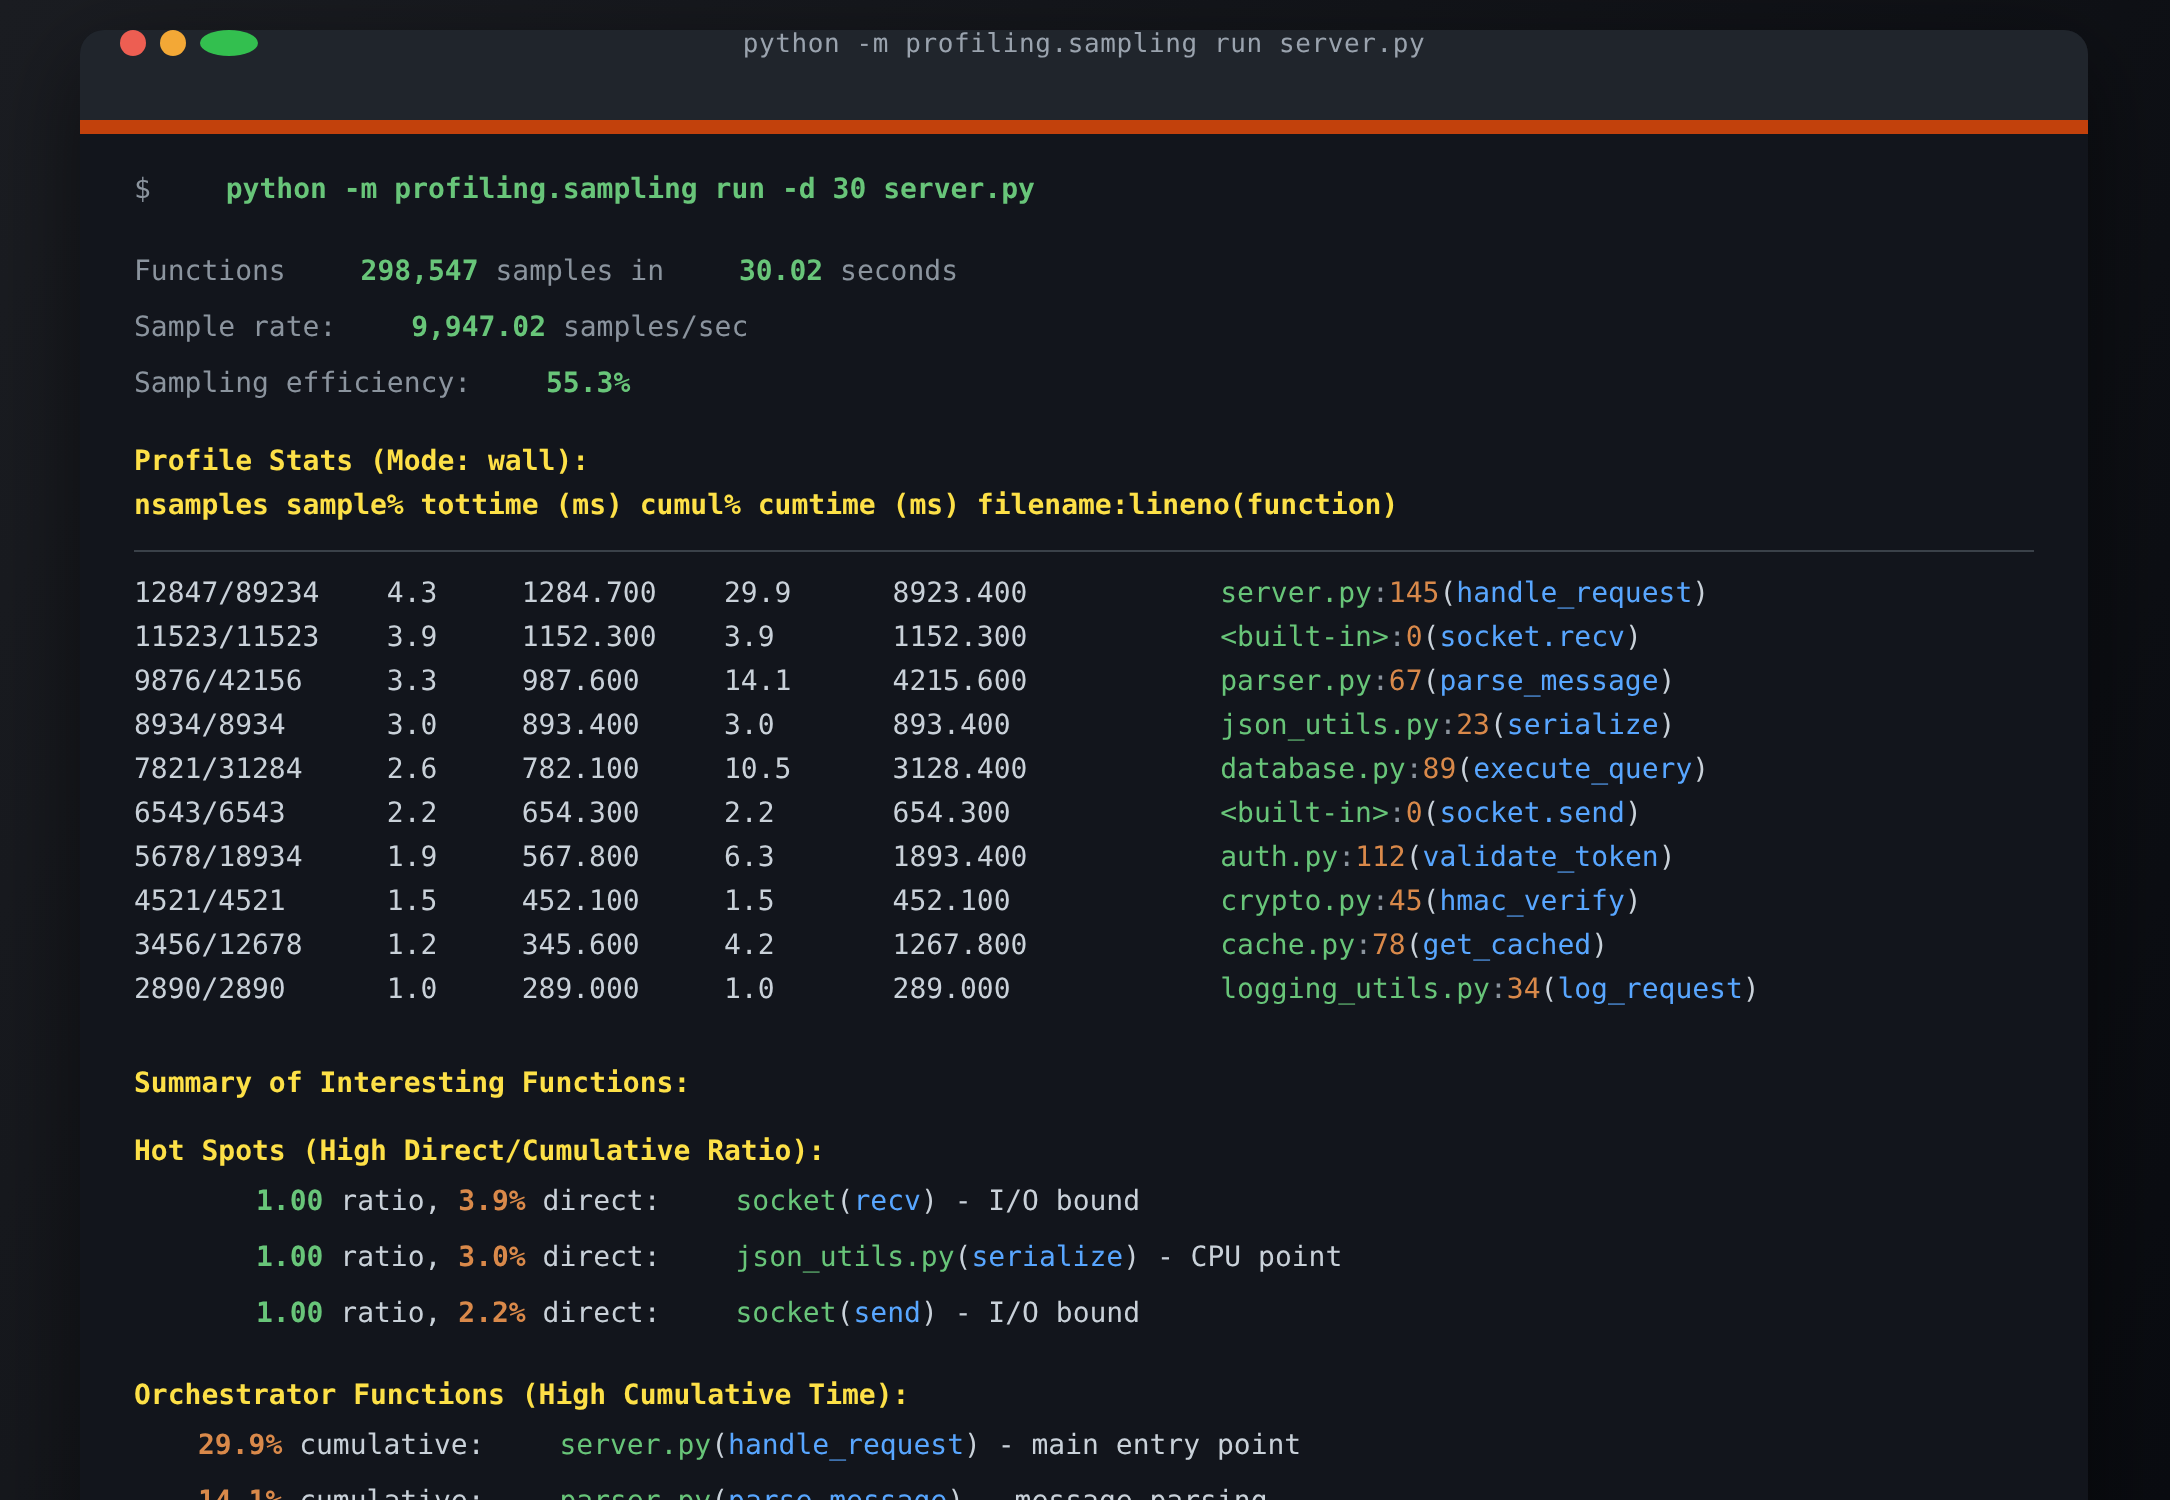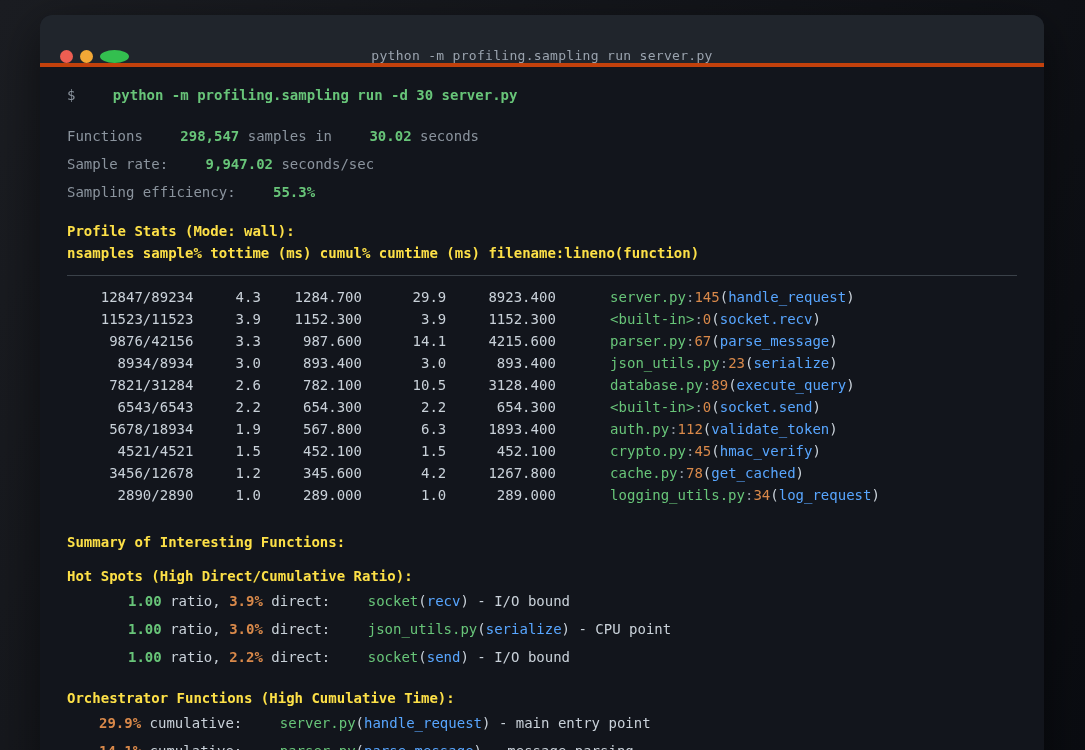--- a/index.html
+++ b/index.html
@@ -7,22 +7,22 @@
   body {
     background: linear-gradient(120deg, #1b1d22 0%, #14161b 40%, #0a0c11 100%);
     font-family: "DejaVu Sans Mono", monospace;
   }
   .window {
     position:absolute; left:40px; top:15px; width:1004px; height:790px;
     background:#12151c; border-radius:12px 12px 0 0;
     box-shadow:0 14px 48px rgba(0,0,0,0.5);
   }
   .titlebar {
-    height:52px; background:#20252c; border-bottom:4px solid #c2410c;
-    border-radius:12px 12px 0 0; display:flex; align-items:flex-end;
+    height:52px; background:#20252c; border-bottom:7px solid #c2410c;
+    border-radius:12px 12px 0 0; display:flex; align-items:flex-start;
     padding:0 20px; position:relative;
   }
   .dots { display:flex; gap:7px; z-index:2; }
   .dot { width:13px; height:13px; border-radius:50%; display:inline-block; cursor:pointer; }
   .dot.red   { background:#ed5e52; }
   .dot.yellow{ background:#f3a836; }
   .dot.green { background:#33bf4f; }
   .title {
     position:absolute; left:0; right:0; text-align:center;
     color:#9aa3ae; font-size:13px; letter-spacing:0.3px; pointer-events:none;
@@ -35,21 +35,21 @@
   .bright { color:#c9d1d9; }
   .green  { color:#68c579;padding-left:29px; }
   .blue   { color:#58a6ff; }
   .orange { color:#d9894a; }
   .bold   { font-weight:bold; }
   .heading { color:#fde047; font-weight:bold; height:22px; line-height:22px; white-space:nowrap; }
   .mr { margin-right:1ch; }
   .stats-title { margin-top:14px; }
   .divider { border-top:1px solid #3a4149; margin:11px 0 10px 0; height:0; }
   .row { height:22px; line-height:22px; white-space:nowrap; }
-  .c  { display:inline-block; text-align:right; }
+  .c  { display:inline-block; }
   .c1 { width:15ch; } .c2 { width:8ch; } .c3 { width:12ch; }
   .c4 { width:10ch; } .c5 { width:13ch; }
   .loc { margin-left:3ch; }
   .summary-title { margin-top:25px; }
   .sub-title { margin-top:12px; }
   .items .line { height:28px; line-height:28px;margin-left:32px; }
   .orch-title { margin-top:16px; }
 </style>
 </head>
 <body>
@@ -63,21 +63,21 @@
     </div>
     <div class="title">python -m profiling.sampling run server.py</div>
   </div>
 
   <div class="content">
 
     <div class="line cmd"><span class="muted mr">$</span><span class="green bold">python -m profiling.sampling run -d 30 server.py</span></div>
 
     <div class="meta">
       <div class="line"><span class="muted mr">Functions</span><span class="green bold mr">298,547</span><span class="muted mr">samples in</span><span class="green bold mr">30.02</span><span class="muted">seconds</span></div>
-      <div class="line"><span class="muted mr">Sample rate:</span><span class="green bold mr">9,947.02</span><span class="muted">seconds/sec</span></div>
+      <div class="line"><span class="muted mr">Sample rate:</span><span class="green bold mr">9,947.02</span><span class="muted">samples/sec</span></div>
       <div class="line"><span class="muted mr">Sampling efficiency:</span><span class="green bold">55.3%</span></div>
     </div>
 
     <div class="heading stats-title">Profile Stats (Mode: wall):</div>
     <div class="heading">nsamples sample% tottime (ms) cumul% cumtime (ms) filename:lineno(function)</div>
     <div class="divider"></div>
 
     <div>
       <div class="row"><span class="c c1 bright">12847/89234</span><span class="c c2 bright">4.3</span><span class="c c3 bright">1284.700</span><span class="c c4 bright">29.9</span><span class="c c5 bright">8923.400</span><span class="loc"><span class="green">server.py</span><span class="muted">:</span><span class="orange">145</span><span class="bright">(</span><span class="blue">handle_request</span><span class="bright">)</span></span></div>
       <div class="row"><span class="c c1 bright">11523/11523</span><span class="c c2 bright">3.9</span><span class="c c3 bright">1152.300</span><span class="c c4 bright">3.9</span><span class="c c5 bright">1152.300</span><span class="loc"><span class="green">&lt;built-in&gt;</span><span class="muted">:</span><span class="orange">0</span><span class="bright">(</span><span class="blue">socket.recv</span><span class="bright">)</span></span></div>

